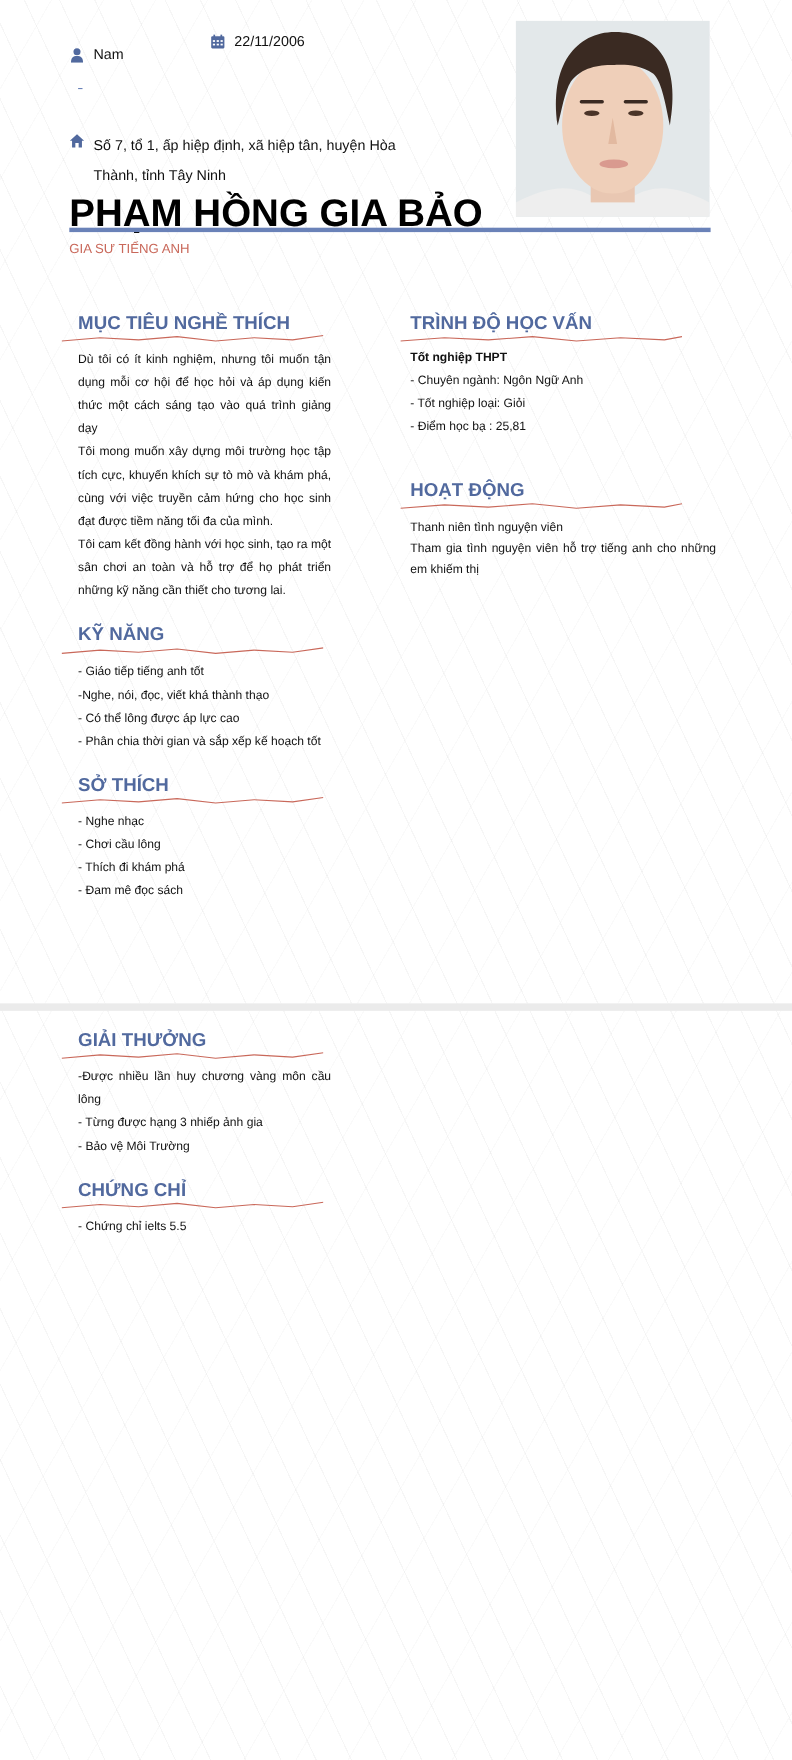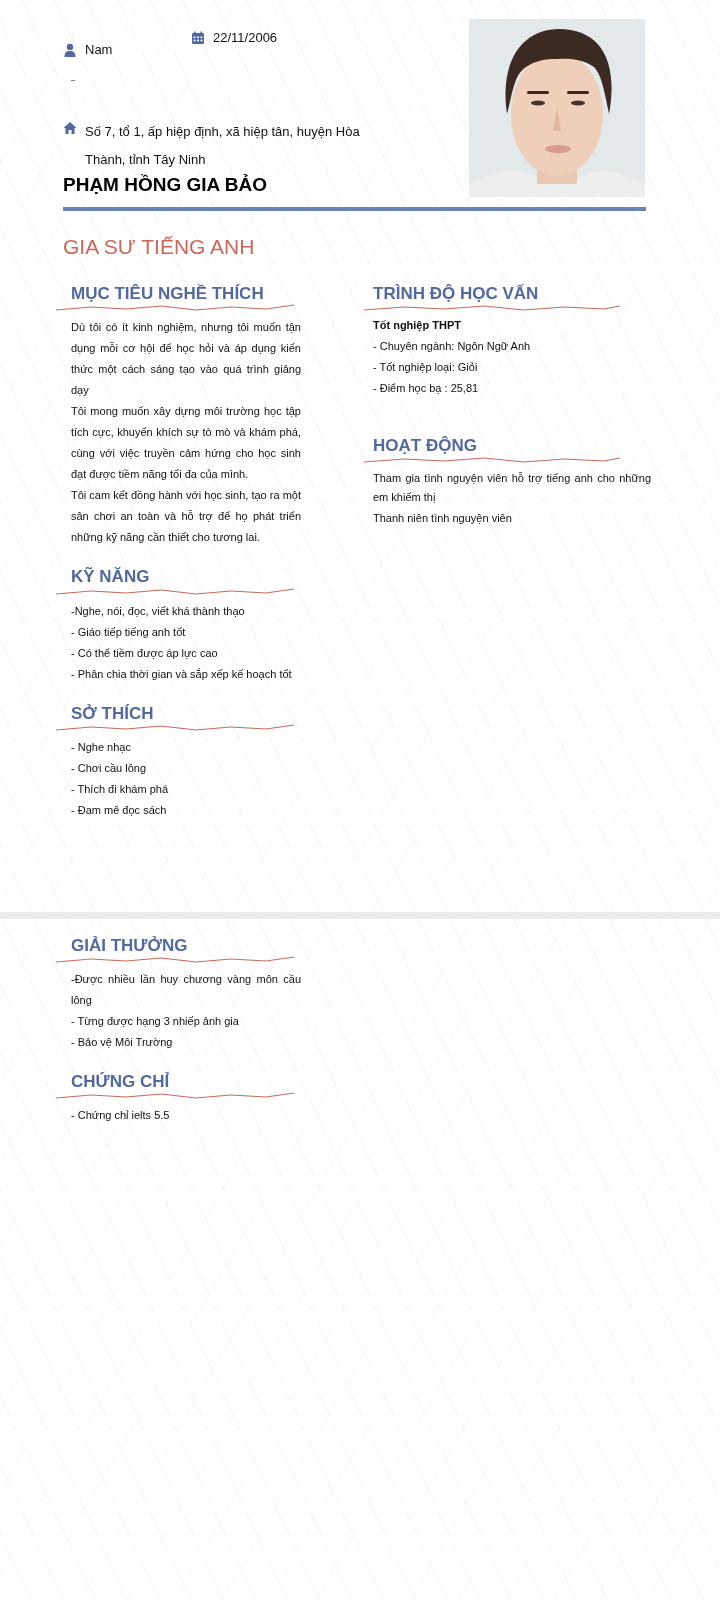--- a/index.html
+++ b/index.html
@@ -29,24 +29,24 @@
       display: flex; align-items: center; font-size: 13px; color: #111;
     }
     .info-icon { width: 14px; height: 14px; margin-right: 8px; display: inline-block; }
     .info-icon svg { width: 14px; height: 14px; display: block; }
 
     .address {
       font-size: 13px; line-height: 28px; color: #111;
     }
 
     .name-title {
-      font-size: 19px; font-weight: bold; color: #000; letter-spacing: 0px;
+      font-size: 35px; font-weight: bold; color: #000; letter-spacing: 0px;
     }
     .blue-rule { height: 4px; background: #6a82b8; }
-    .job-title { font-size: 21px; color: #c9685a; margin-top: 16px; }
+    .job-title { font-size: 12px; color: #c9685a; }
 
     .photo {
       width: 176px; height: 178px;
       background: linear-gradient(180deg, #dde3e6 0%, #e7ebec 100%);
       overflow: hidden;
     }
 
     .section-title {
       font-size: 17px; font-weight: bold; color: #51699e;
     }
@@ -139,23 +139,23 @@
     <p>Dù tôi có ít kinh nghiệm, nhưng tôi muốn tận dụng mỗi cơ hội để học hỏi và áp dụng kiến thức một cách sáng tạo vào quá trình giảng dạy</p>
     <p>Tôi mong muốn xây dựng môi trường học tập tích cực, khuyến khích sự tò mò và khám phá, cùng với việc truyền cảm hứng cho học sinh đạt được tiềm năng tối đa của mình.</p>
     <p>Tôi cam kết đồng hành với học sinh, tạo ra một sân chơi an toàn và hỗ trợ để họ phát triển những kỹ năng cần thiết cho tương lai.</p>
   </div>
 
   <div class="abs section-title" style="left:71px; top:567px;">KỸ NĂNG</div>
   <svg class="abs squiggle" style="left:56px; top:585px;" width="238" height="12" viewBox="0 0 238 12">
     <polyline points="0,9 35,6 70,8 105,5 140,9 175,6 210,8 238,4" fill="none" stroke="#c9685a" stroke-width="1"></polyline>
   </svg>
   <div class="abs body-text" style="left:71px; top:601px; width:240px;">
+    <div>- Giáo tiếp tiếng anh tốt</div>
     <div>-Nghe, nói, đọc, viết khá thành thạo</div>
-    <div>- Giáo tiếp tiếng anh tốt</div>
-    <div>- Có thể tiềm được áp lực cao</div>
+    <div>- Có thể lông được áp lực cao</div>
     <div>- Phân chia thời gian và sắp xếp kế hoạch tốt</div>
   </div>
 
   <div class="abs section-title" style="left:71px; top:704px;">SỞ THÍCH</div>
   <svg class="abs squiggle" style="left:56px; top:721px;" width="238" height="12" viewBox="0 0 238 12">
     <polyline points="0,9 35,6 70,8 105,5 140,9 175,6 210,8 238,4" fill="none" stroke="#c9685a" stroke-width="1"></polyline>
   </svg>
   <div class="abs body-text" style="left:71px; top:737px; width:230px;">
     <div>- Nghe nhạc</div>
     <div>- Chơi cầu lông</div>
@@ -172,22 +172,22 @@
     <div>- Chuyên ngành: Ngôn Ngữ Anh</div>
     <div>- Tốt nghiệp loại: Giỏi</div>
     <div>- Điểm học bạ : 25,81</div>
   </div>
 
   <div class="abs section-title" style="left:373px; top:436px;">HOẠT ĐỘNG</div>
   <svg class="abs squiggle" style="left:364px; top:453px;" width="256" height="12" viewBox="0 0 256 12">
     <polyline points="0,9 40,6 80,8 120,5 160,9 200,6 240,8 256,5" fill="none" stroke="#c9685a" stroke-width="1"></polyline>
   </svg>
   <div class="abs body-text" style="left:373px; top:469px; width:278px; line-height:19px; text-align:justify;">
+    <div style="margin-top:2px;">Thanh niên tình nguyện viên</div>
     <div>Tham gia tình nguyện viên hỗ trợ tiếng anh cho những em khiếm thị</div>
-    <div style="margin-top:2px;">Thanh niên tình nguyện viên</div>
   </div>
 
 </div>
 
 <div class="page-sep"></div>
 
 <div class="page page2">
 
   <div class="abs section-title" style="left:71px; top:17px;">GIẢI THƯỞNG</div>
   <svg class="abs squiggle" style="left:56px; top:34px;" width="238" height="12" viewBox="0 0 238 12">

